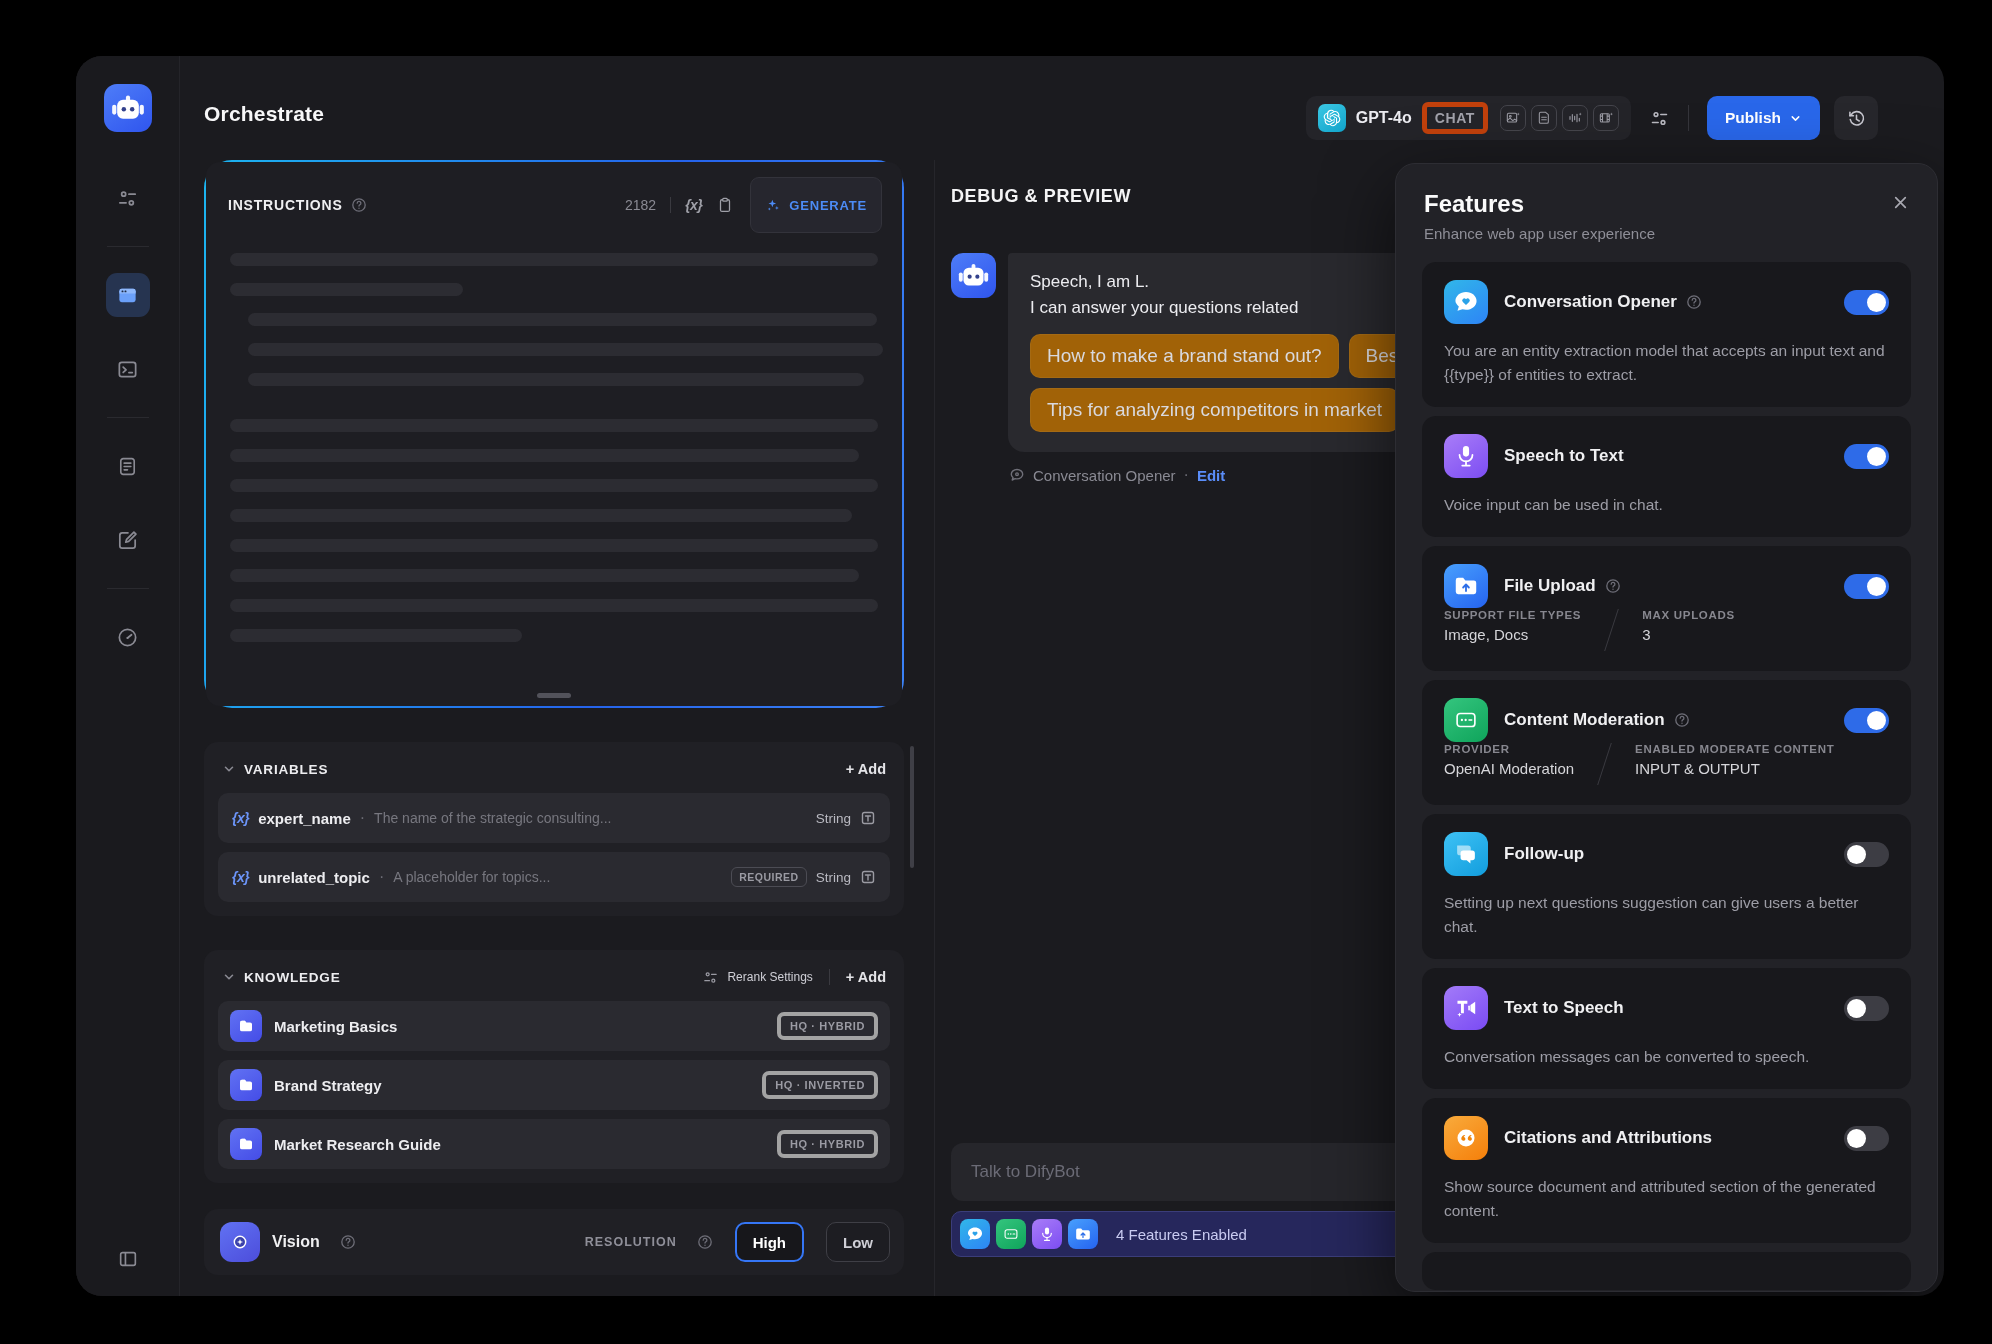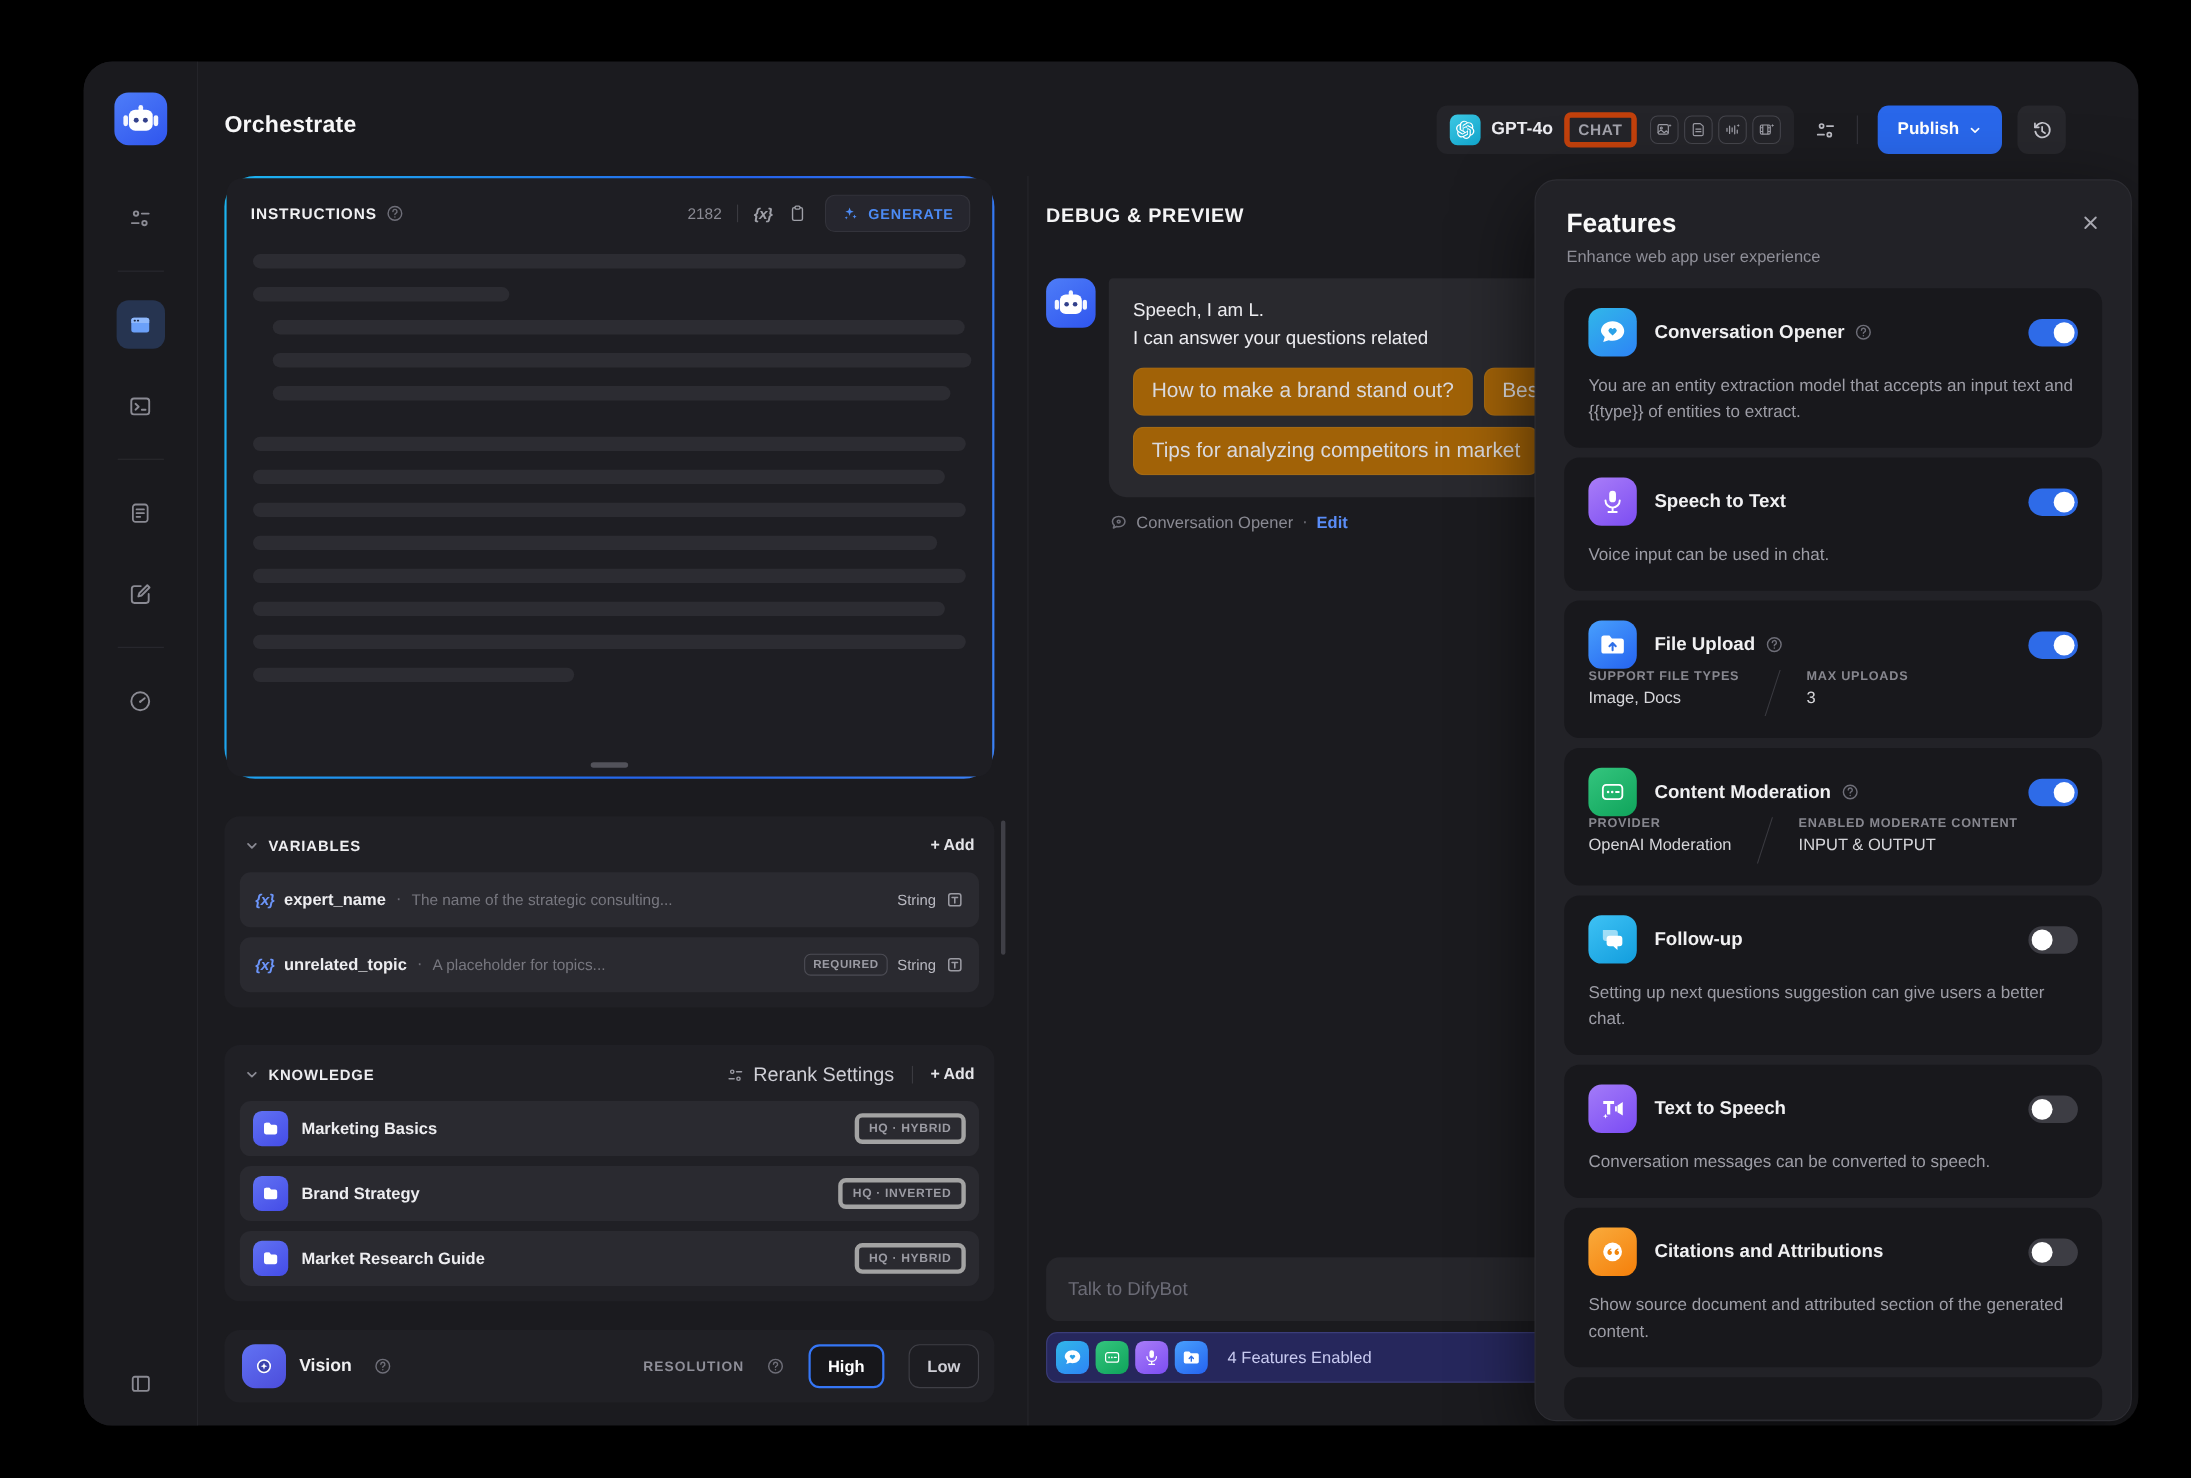--- a/index.html
+++ b/index.html
@@ -55,36 +55,36 @@
   .ins-title{font-size:14px;font-weight:700;letter-spacing:.8px;color:#f0f0f2;}
   .help{color:#6e6e78;display:inline-flex;margin-left:8px;}
   .help svg{width:16px;height:16px;}
   .ins-head .spacer,.sec-head .spacer,.fc-head .spacer{flex:1;}
   .ins-count{font-size:14px;color:#8a8a93;}
   .ins-sep{width:1px;height:16px;background:#3a3a40;margin:0 14px;}
   .vx{color:#9fa0a8;font-size:14px;font-weight:700;font-style:italic;letter-spacing:-.5px;}
   .ins-clip{color:#9fa0a8;display:flex;margin-left:14px;}
   .ins-clip svg{width:18px;height:18px;}
   .generate-btn{display:flex;align-items:center;gap:8px;background:#26262e;border:1px solid #33333b;
-    border-radius:9px;height:34px;padding:0 14px;margin-left:16px;color:#4c8bf5;}
+    border-radius:9px;height:56px;padding:0 14px;margin-left:16px;color:#4c8bf5;}
   .generate-btn svg{width:16px;height:16px;}
   .generate-label{font-size:13px;font-weight:700;letter-spacing:.8px;color:#4c8bf5;}
   .ins-body{padding:10px 24px 0 24px;}
   .sk-line{height:13px;border-radius:7px;background:#2c2c32;margin-bottom:17px;}
   .sk-line.ind{margin-left:18px;}
   .sk-line.gapped{margin-top:33px;}
   .drag-handle{position:absolute;left:50%;bottom:8px;transform:translateX(-50%);width:34px;height:5px;
     border-radius:3px;background:#52525a;}
   .section-card{background:#202025;border-radius:14px;padding:12px 14px 14px 14px;margin-top:34px;}
   .sec-head{display:flex;align-items:center;height:30px;padding:0 4px;}
   .chev{color:#8a8a93;display:inline-flex;margin-right:8px;}
   .chev svg{width:14px;height:14px;}
   .sec-title{font-size:13.5px;font-weight:700;letter-spacing:.8px;color:#ededf0;}
   .sec-action{font-size:14.5px;font-weight:600;color:#e4e4e8;}
-  .rerank{display:flex;align-items:center;gap:8px;color:#cfcfd6;font-size:18px;}
+  .rerank{display:flex;align-items:center;gap:8px;color:#cfcfd6;font-size:12px;}
   .rerank svg{width:17px;height:17px;color:#9b9ba4;}
   .sec-vsep{width:1px;height:16px;background:#3a3a40;margin:0 16px;}
   .var-row{display:flex;align-items:center;background:#2a2a30;border-radius:10px;height:50px;margin-top:9px;
     padding:0 14px;gap:9px;}
   .var-x{color:#6c95f9;font-size:14px;font-weight:700;font-style:italic;letter-spacing:-.5px;}
   .var-name{font-size:15px;font-weight:600;color:#ededf0;}
   .var-dot,.note-dot{color:#6c6c75;}
   .var-desc{font-size:14px;color:#77777f;white-space:nowrap;overflow:hidden;text-overflow:ellipsis;flex:1;}
   .req-badge{display:none;font-size:10.5px;font-weight:700;letter-spacing:.5px;color:#9b9ba3;
     border:1px solid #4c4c54;border-radius:6px;padding:3px 7px;}

